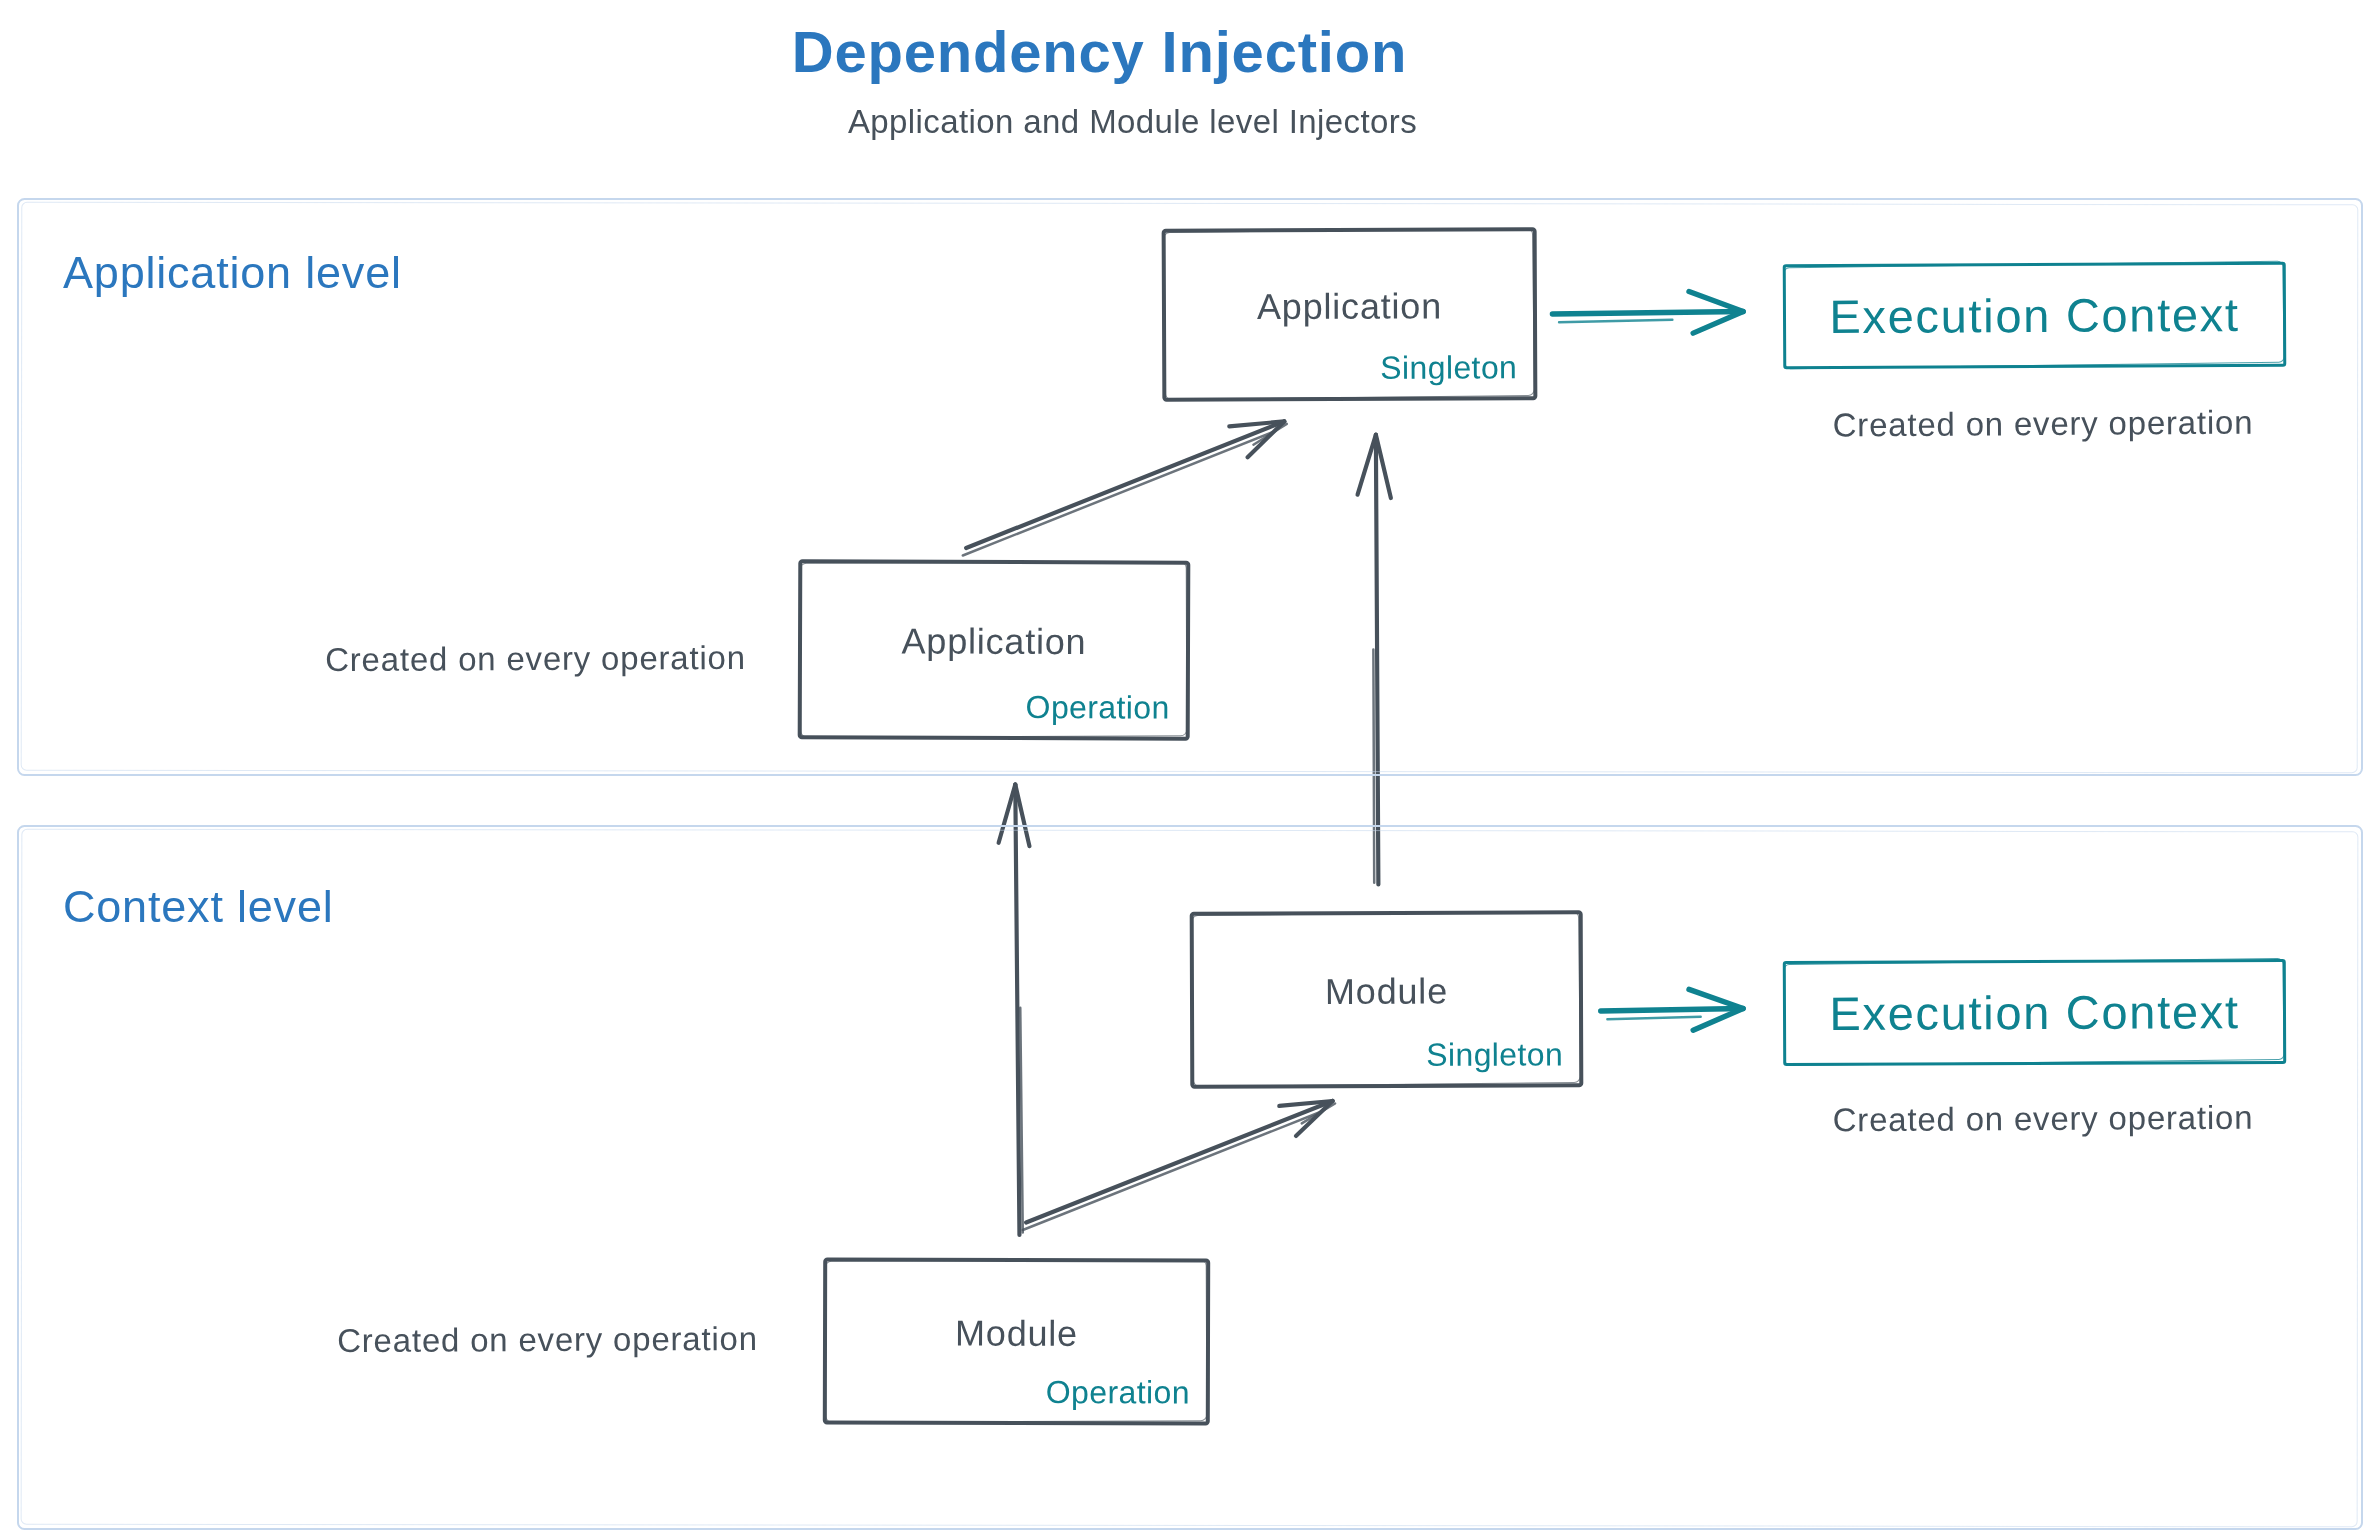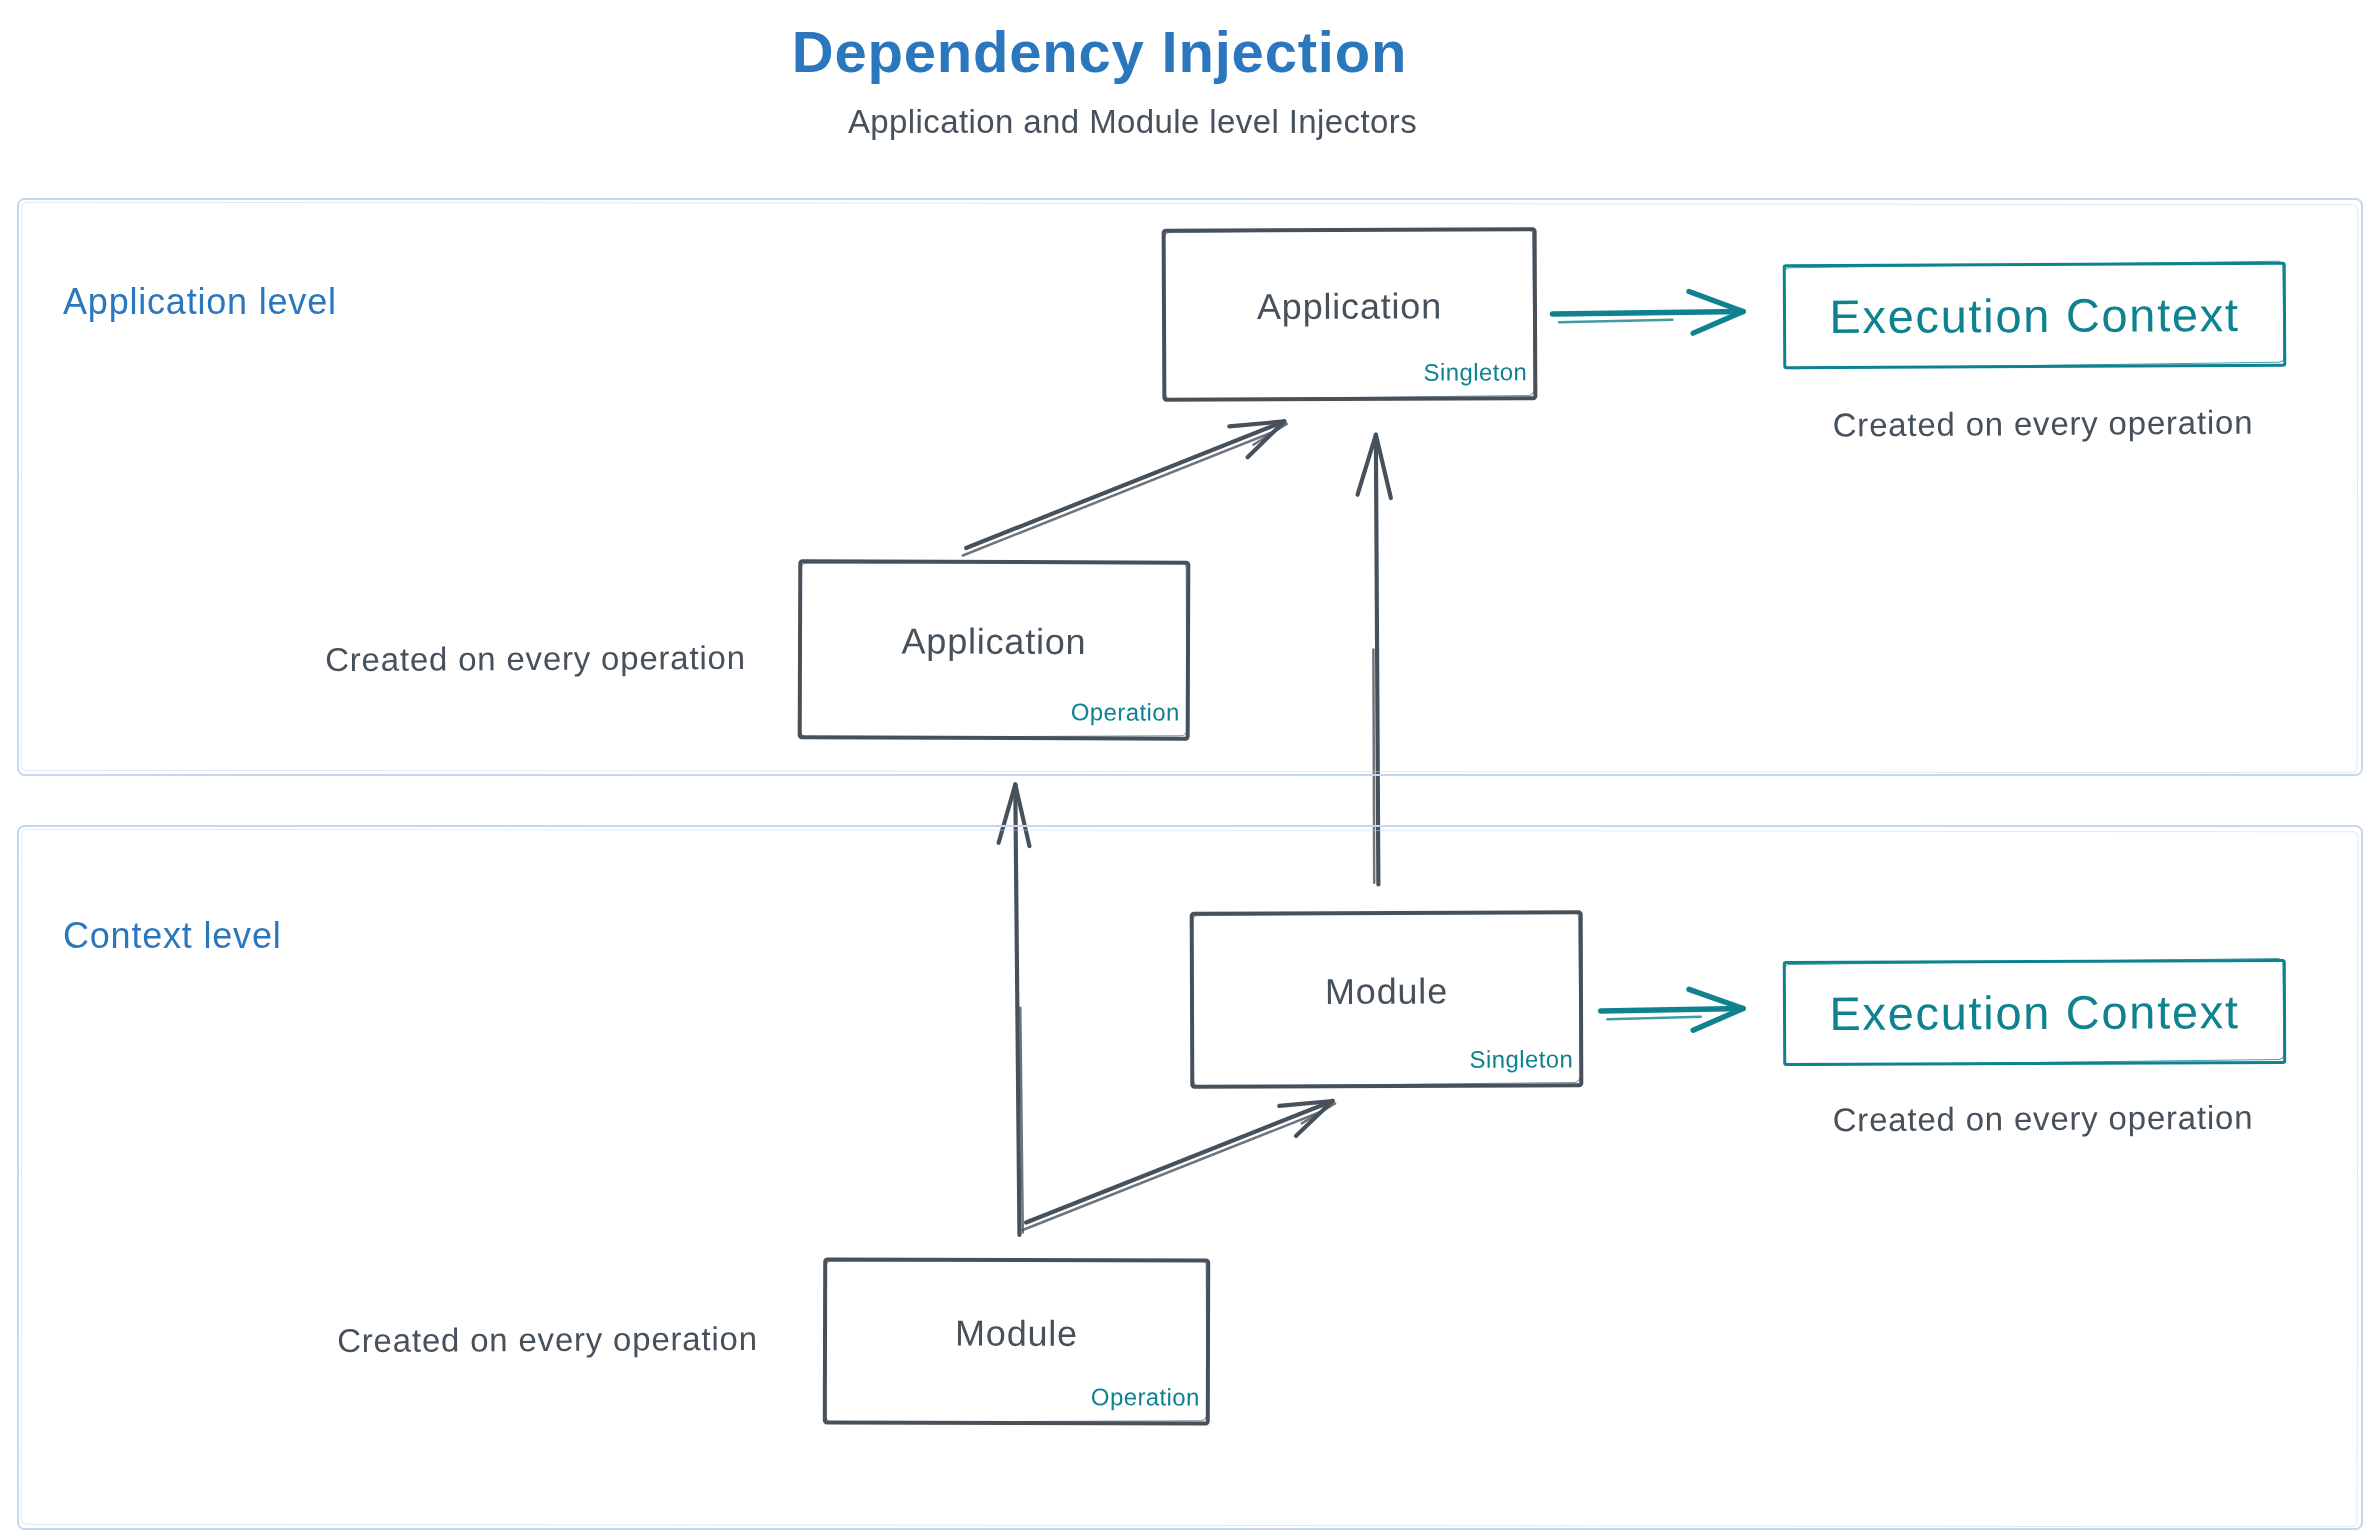--- a/index.html
+++ b/index.html
@@ -37,44 +37,44 @@
   }
   .level-container::after {
     content: ""; position: absolute; inset: 2.5px;
     border: 0.8px solid var(--container-border); border-radius: 5.8px;
     opacity: .55; transform: rotate(0.06deg); pointer-events: none;
   }
   #app-container   { left: 16.7px; top: 198px;  width: 2346px; height: 578px; }
   #module-container{ left: 16.7px; top: 825px;  width: 2346px; height: 705px; }
 
   .level-label {
-    position: absolute; font-size: 36px; color: var(--blue);
-    font-weight: 400; letter-spacing: 0.8px; margin-top: 34px;
+    position: absolute; font-size: 45px; color: var(--blue);
+    font-weight: 400; letter-spacing: 0.8px;
   }
   #app-label    { left: 63px; top: 247px; }
   #module-label { left: 63px; top: 881px; }
 
   
   .box {
     position: absolute; background: #fff;
     border: 4.2px solid var(--dark); border-radius: 4.2px;
     display: flex; align-items: center; justify-content: center;
   }
   .box::after {
     content: ""; position: absolute; inset: -1.7px;
     border: 1.7px solid var(--dark); border-radius: 6.7px;
     transform: rotate(-0.4deg); opacity: .65; pointer-events: none;
   }
   .box-title {
     font-size: 36px; color: var(--dark); letter-spacing: 0.8px;
     transform: translateY(-8.3px);
   }
   .box-scope {
-    position: absolute; right: 6px; bottom: 10px;
-    font-size: 24px; color: var(--teal); letter-spacing: 0.4px;
+    position: absolute; right: 16px; bottom: 10px;
+    font-size: 32px; color: var(--teal); letter-spacing: 0.4px;
   }
   #app-singleton { left: 1162px; top: 228px;  width: 375px; height: 173px; transform: rotate(-0.25deg); }
   #app-operation { left: 798px;  top: 560px;  width: 392px; height: 180px; transform: rotate(0.2deg); }
   #mod-singleton { left: 1190px; top: 911px; width: 393px; height: 177px; transform: rotate(-0.2deg); }
   #mod-operation { left: 823px;  top: 1258px; width: 387px; height: 167px; transform: rotate(0.15deg); }
 
   
   .ec-box {
     position: absolute; background: #fff;
     border: 3.7px solid var(--teal); border-radius: 3.3px;

